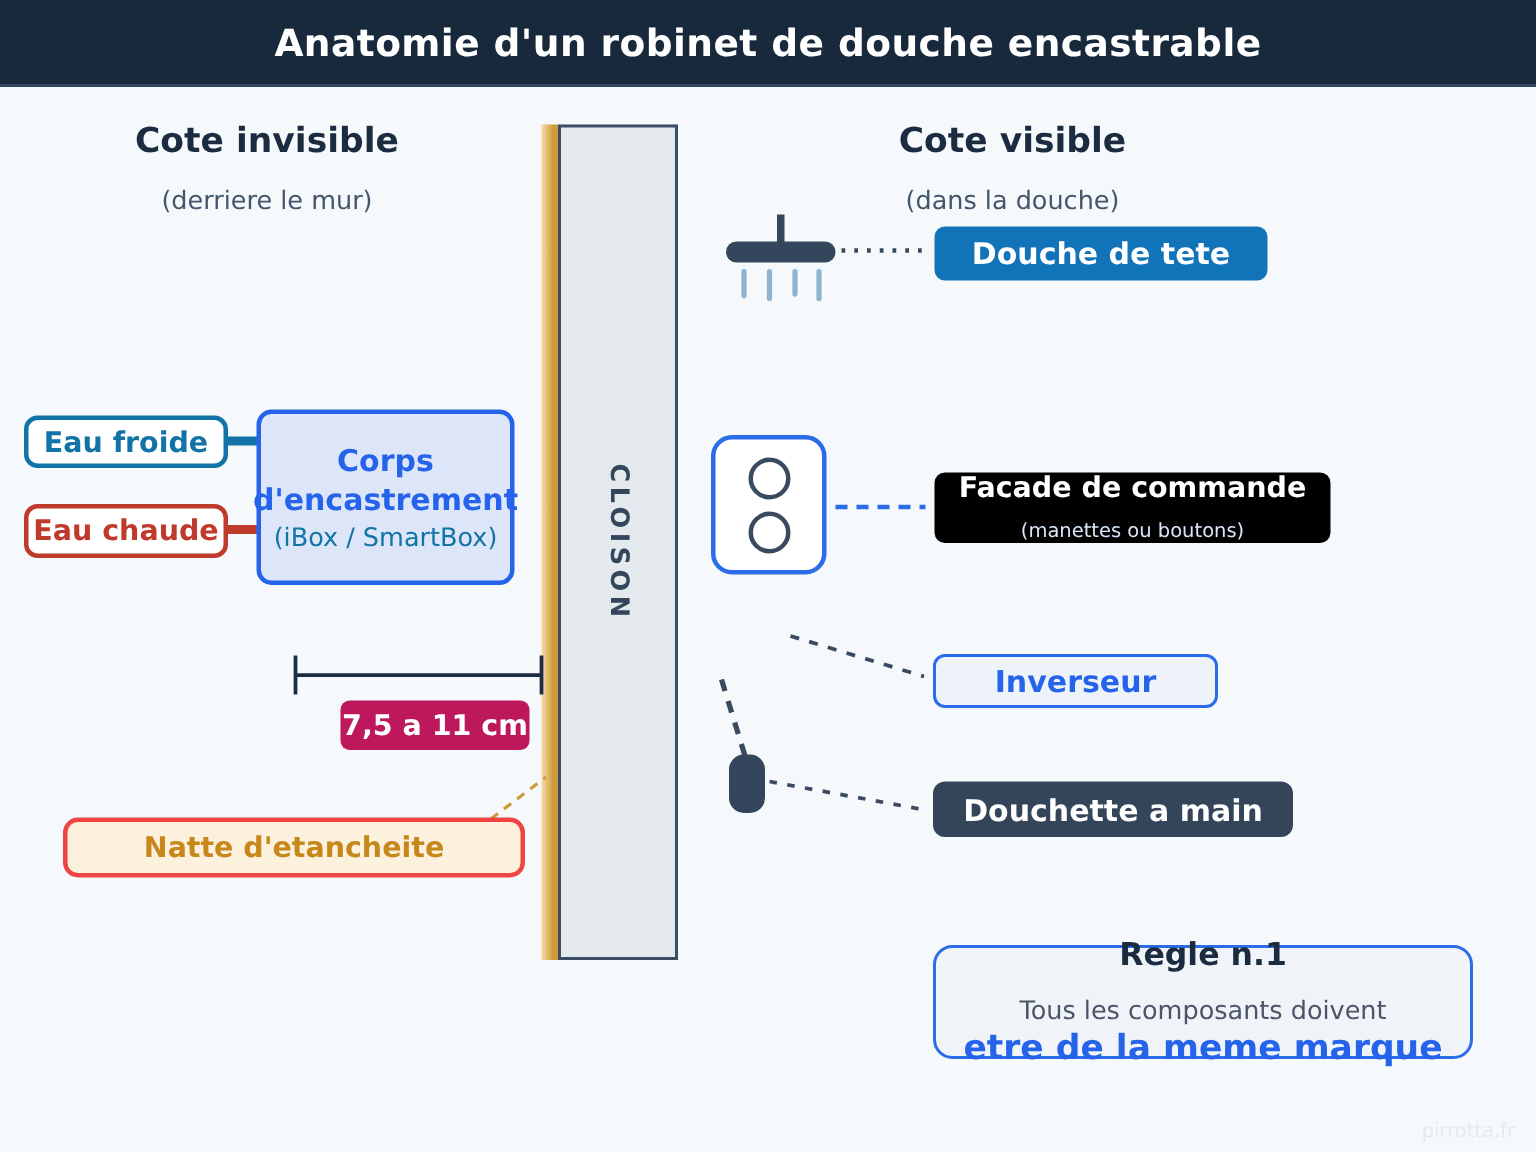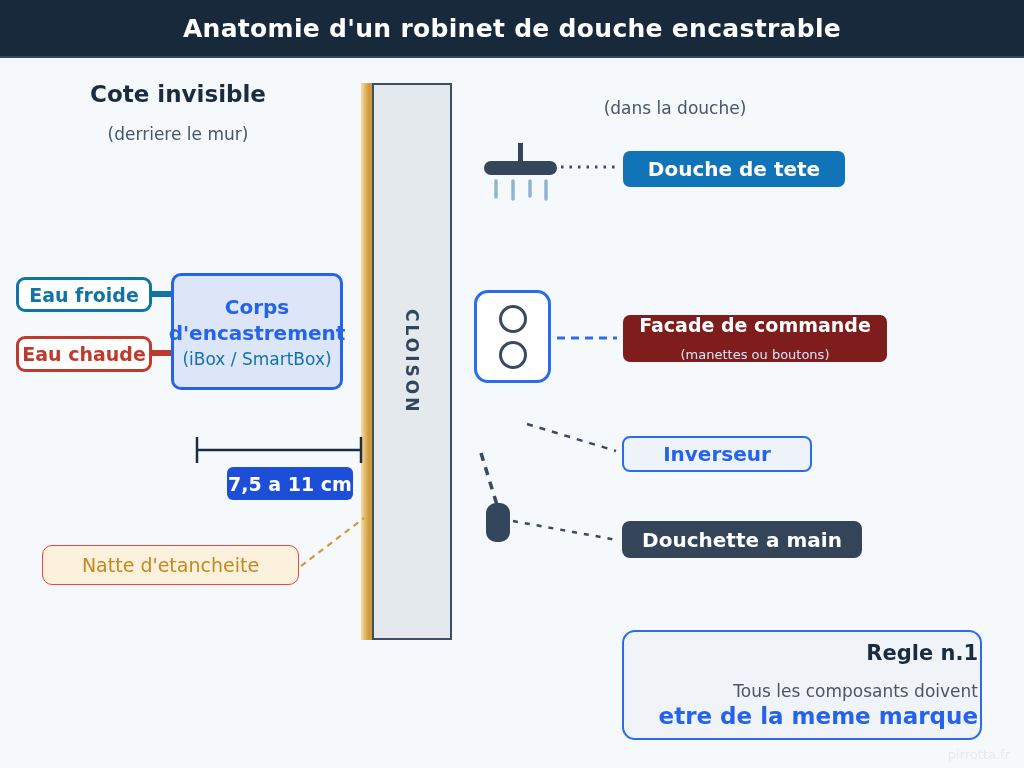--- a/index.html
+++ b/index.html
@@ -54,47 +54,47 @@
            background:#ffffff; border:3px solid #c03a2b; border-radius:9px;
            color:#c03a2b; font-size:19px; font-weight:bold; }
 
   .corps { left:171px; top:261px; width:172px; height:117px;
            background:#dce6f8; border:3px solid #2563eb; border-radius:10px;
            padding:6px 2px;margin-top:12px; }
   .corps .t { color:#2563eb; font-size:20px; font-weight:bold; line-height:26px; }
   .corps .s { color:#1273a6; font-size:17px; margin-top:3px; }
 
   .dim   { left:227px; top:467px; width:126px; height:33px;
-           background:#1d4ed8; border-radius:6px;
+           background:#be185d; border-radius:6px;
            color:#ffffff; font-size:19px; font-weight:bold; }
 
-  .natte { left:42px; top:545px; width:257px; height:40px;
-           background:#fbf1dc; border:1px solid #ef4444; border-radius:10px;
-           color:#c8871b; font-size:19px; font-weight:normal; }
+  .natte { left:42px; top:545px; width:308px; height:40px;
+           background:#fbf1dc; border:3px solid #ef4444; border-radius:10px;
+           color:#c8871b; font-size:19px; font-weight:bold; }
 
   .btn-head  { left:623px; top:151px; width:222px; height:36px;
                background:#1173b8; border-radius:7px;
                color:#ffffff; font-size:20px; font-weight:bold; }
 
   .btn-facade{ left:623px; top:315px; width:264px; height:47px;
-               background:#7f1d1d; border-radius:7px; }
+               background:#000000; border-radius:7px; }
   .btn-facade .t { color:#ffffff; font-size:19px; font-weight:bold; line-height:20px; }
   .btn-facade .s { color:#dbe6fb; font-size:13px; margin-top:12px; }
 
   .btn-inv   { left:622px; top:436px; width:190px; height:36px;
                background:#eef3fa; border:2px solid #2b6ce8; border-radius:8px;
                color:#2563eb; font-size:20px; font-weight:bold; }
 
   .btn-hand  { left:622px; top:521px; width:240px; height:37px;
                background:#344459; border-radius:8px;
                color:#ffffff; font-size:20px; font-weight:bold; }
 
-  .rule { left:622px; top:630px; width:360px; height:110px;
+  .rule { left:622px; top:630px; width:360px; height:76px;
           background:#f0f4f9; border:2px solid #2b6ce8; border-radius:13px;
-          padding:10px 2px;align-items:flex-end; }
+          padding:10px 2px; }
   .rule .t  { color:#1c2c40; font-size:21px; font-weight:bold; }
   .rule .l1 { color:#4a5568; font-size:17px; margin-top:16px; }
   .rule .l2 { color:#2563eb; font-size:23px; font-weight:bold; margin-top:2px; }
 
   
   .plate-icon { position:absolute; left:474px; top:290px; width:77px; height:93px;
                 background:#ffffff; border:3px solid #2b6ce8; border-radius:14px;
                 display:flex; flex-direction:column; align-items:center; justify-content:center;
                 gap:8px; z-index:2; }
   .plate-icon i { width:28px; height:28px; border:3px solid #3a4b60; border-radius:50%; }
@@ -113,20 +113,21 @@
 
   <div class="header">
     <h1>Anatomie d'un robinet de douche encastrable</h1>
   </div>
 
   <div class="col-head left">
     <div class="t">Cote invisible</div>
     <div class="s">(derriere le mur)</div>
   </div>
   <div class="col-head right">
+    <div class="t">Cote visible</div>
     <div class="s">(dans la douche)</div>
   </div>
 
   <svg class="lines" width="1024" height="768">
 
     <g stroke="#1c2c42" stroke-width="2.5">
       <line x1="197" y1="450" x2="361" y2="450"></line>
       <line x1="197" y1="437" x2="197" y2="463"></line>
       <line x1="361" y1="437" x2="361" y2="463"></line>
     </g>

